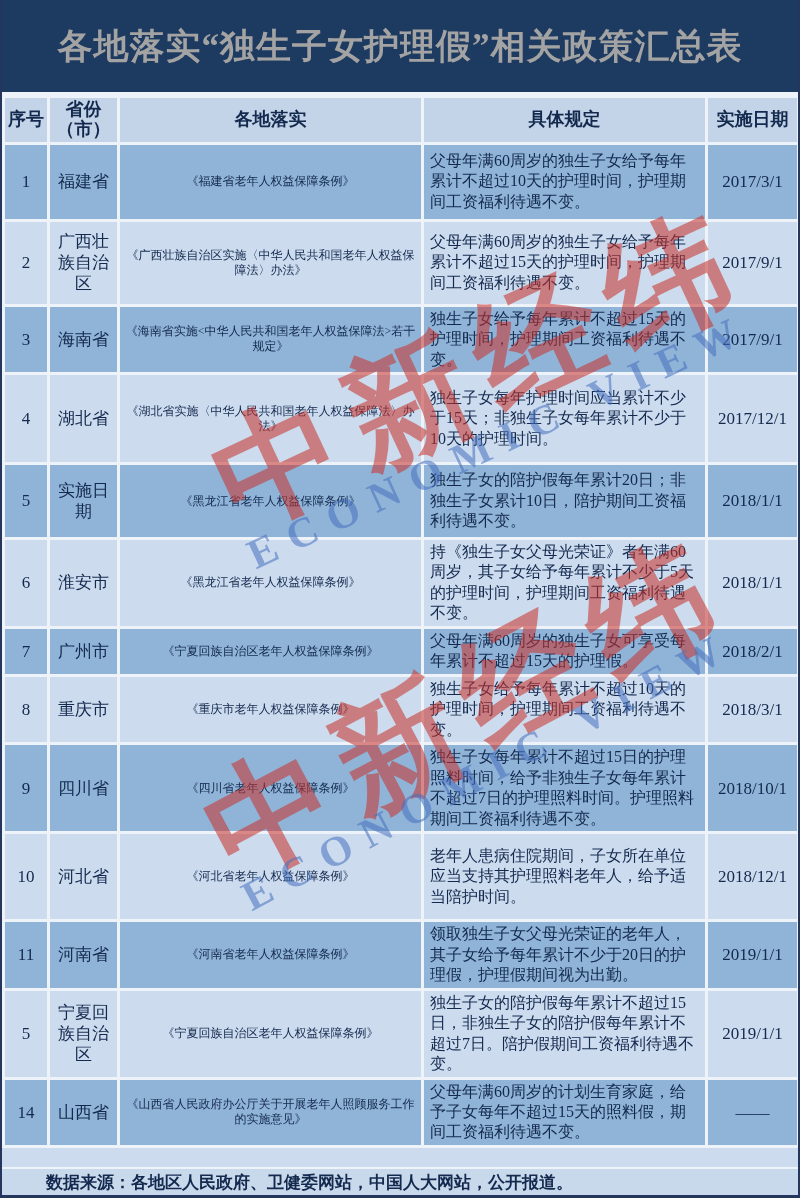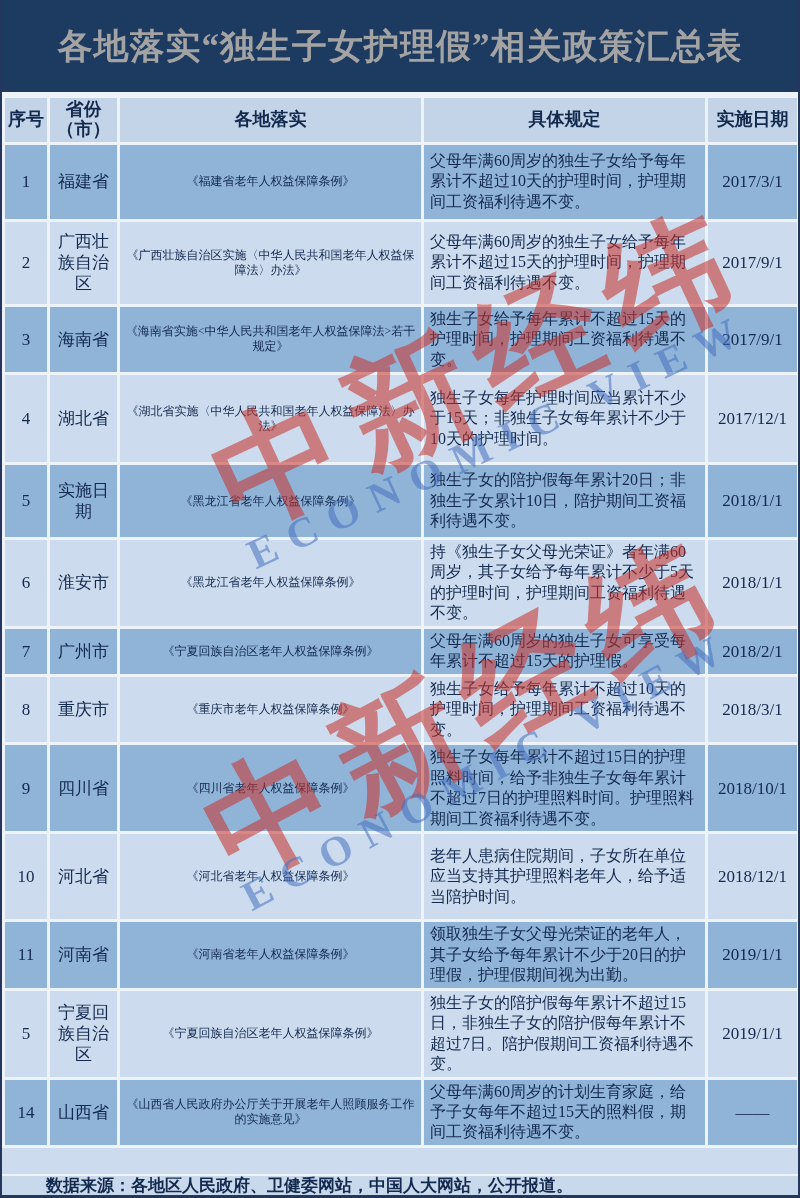--- a/index.html
+++ b/index.html
@@ -27,21 +27,21 @@
   tbody tr:nth-child(even) td { background:#ccdcee; }
   tbody tr:nth-child(1){height:77px} tbody tr:nth-child(2){height:85px}
   tbody tr:nth-child(3){height:48px} tbody tr:nth-child(4){height:90px}
   tbody tr:nth-child(5){height:75px} tbody tr:nth-child(6){height:83px}
   tbody tr:nth-child(7){height:47px} tbody tr:nth-child(8){height:63px}
   tbody tr:nth-child(9){height:85px} tbody tr:nth-child(10){height:88px}
   tbody tr:nth-child(11){height:65px} tbody tr:nth-child(12){height:89px}
   tbody tr:nth-child(13){height:46px} tbody tr:nth-child(14){height:84px}
 
   .footer {
-    position:absolute; left:0; right:0; bottom:0; height:21px; z-index:8;
+    position:absolute; left:0; right:0; bottom:0; height:28px; z-index:8;
     background:#c8d9ec; border-top:2px solid #eef3f9;
     display:flex; align-items:center; justify-content:space-between;
     padding:0 28px 0 44px; font-size:17px; font-weight:bold; white-space:nowrap;
   }
 
   .wm {
     position:absolute; white-space:nowrap; pointer-events:none;
     transform-origin:0 0; font-weight:bold; z-index:5;
   }
   .wm-red  { font-family:"Liberation Sans","DejaVu Sans",sans-serif; font-size:125px; letter-spacing:18px; color:rgba(201,48,40,0.55); }

